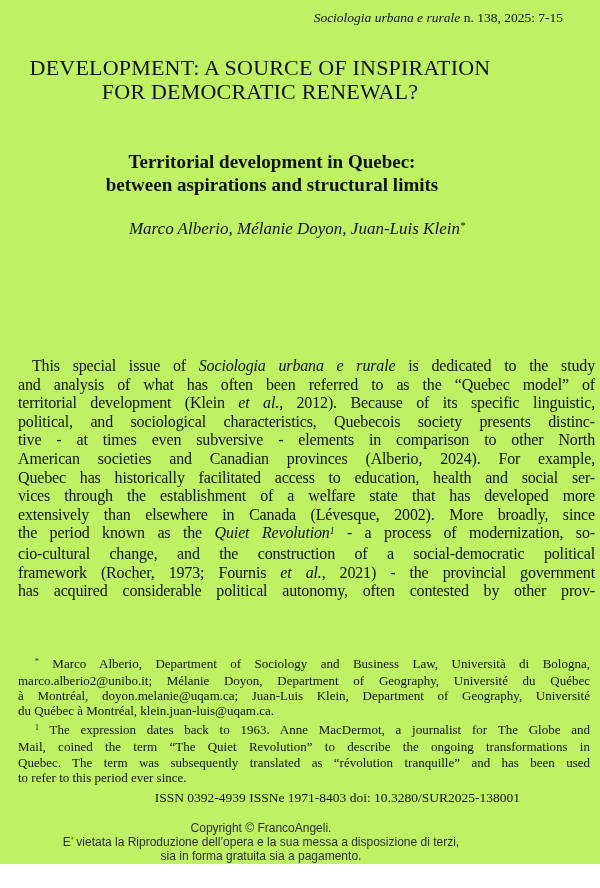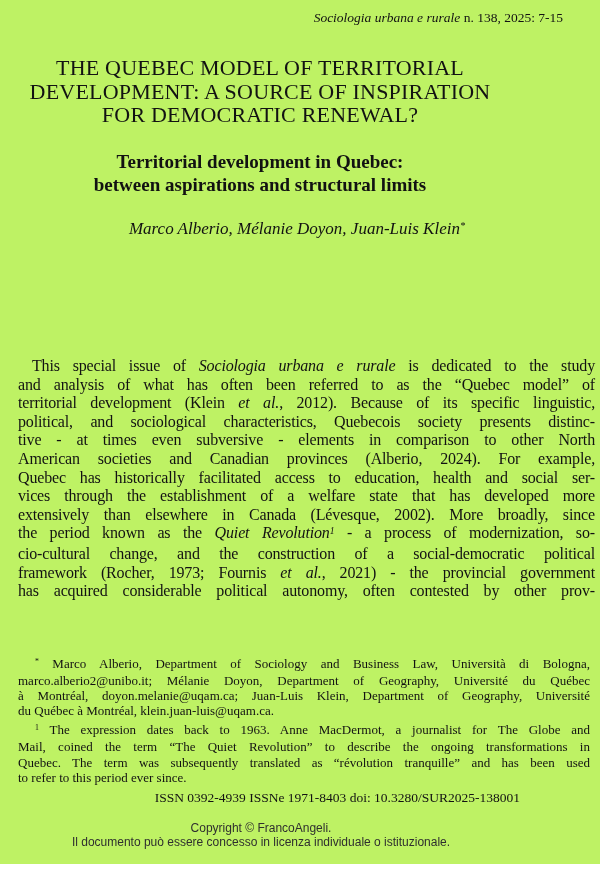--- a/index.html
+++ b/index.html
@@ -7,21 +7,21 @@
   .page{position:relative;width:600px;height:864px;background:#bef264;overflow:hidden;}
 
   .line{display:block;}
   .it{font-style:italic;}
   .sup{font-size:60%;position:relative;top:-0.5em;}
 
   .header{position:absolute;top:10px;right:37px;font-size:13.5px;line-height:16px;text-align:right;}
 
   .title{position:absolute;top:56px;left:0;width:520px;margin:0;font-size:22px;line-height:23.5px;font-weight:normal;text-align:center;letter-spacing:0.2px;}
 
-  .subtitle{position:absolute;top:150px;left:0;width:520px;margin:0;font-size:19px;line-height:23px;font-weight:bold;text-align:center;}
+  .subtitle{position:absolute;top:150px;left:12px;width:520px;margin:0;font-size:19px;line-height:23px;font-weight:bold;text-align:center;}
 
   .authors{position:absolute;top:219px;left:0;width:594px;font-size:17px;line-height:20px;font-style:italic;text-align:center;}
 
   .body-text{position:absolute;top:357px;left:18px;width:577px;font-size:16px;line-height:18.6px;letter-spacing:-0.15px;text-align:left;}
   .body-text .line.j{text-align:justify;text-align-last:justify;}
   .body-text .line.ind{text-indent:14px;}
 
   .footnotes{position:absolute;top:656px;left:18px;width:572px;font-size:13px;line-height:15.1px;}
   .footnotes .fn-block + .fn-block{margin-top:4px;}
   .footnotes .line.j{text-align:justify;text-align-last:justify;}
@@ -32,21 +32,20 @@
   .copyright{position:absolute;top:822px;left:0;width:522px;font-family:"Liberation Sans","DejaVu Sans",sans-serif;font-size:12px;line-height:13.9px;text-align:center;color:#2f2f2f;}
 </style>
 </head>
 <body>
 
 <div class="page">
   <div class="header">
       <div class="line"><span class="it">Sociologia urbana e rurale</span><span> n. 138, 2025: 7-15</span></div>
     </div>
   <h1 class="title">
-      <div class="line">THE QUEBEC MODEL OF TERRITORIAL</div>
       <div class="line">DEVELOPMENT: A SOURCE OF INSPIRATION</div>
       <div class="line">FOR DEMOCRATIC RENEWAL?</div>
     </h1>
   <h2 class="subtitle">
       <div class="line">Territorial development in Quebec:</div>
       <div class="line">between aspirations and structural limits</div>
     </h2>
   <div class="authors">
       <div class="line"><span class="it">Marco Alberio, Mélanie Doyon, Juan-Luis Klein</span><span class="it sup">*</span></div>
     </div>
@@ -75,15 +74,17 @@
     <div class="fn-block">
         <div class="line j ind"><span class="sup">1</span><span> The expression dates back to 1963. Anne MacDermot, a journalist for The Globe and</span></div>
         <div class="line j"><span>Mail, coined the term “The Quiet Revolution” to describe the ongoing transformations in</span></div>
         <div class="line j"><span>Quebec. The term was subsequently translated as “révolution tranquille” and has been used</span></div>
         <div class="line"><span>to refer to this period ever since.</span></div>
       </div>
   </div>
   <div class="issn">ISSN 0392-4939 ISSNe 1971-8403 doi: 10.3280/SUR2025-138001</div>
   <div class="copyright">
       <div class="line">Copyright © FrancoAngeli.</div>
+      <div class="line">E’ vietata la Riproduzione dell’opera e la sua messa a disposizione di terzi,</div>
+      <div class="line">sia in forma gratuita sia a pagamento.</div>
       <div class="line">Il documento può essere concesso in licenza individuale o istituzionale.</div>
     </div>
 </div>
 
 </body></html>

